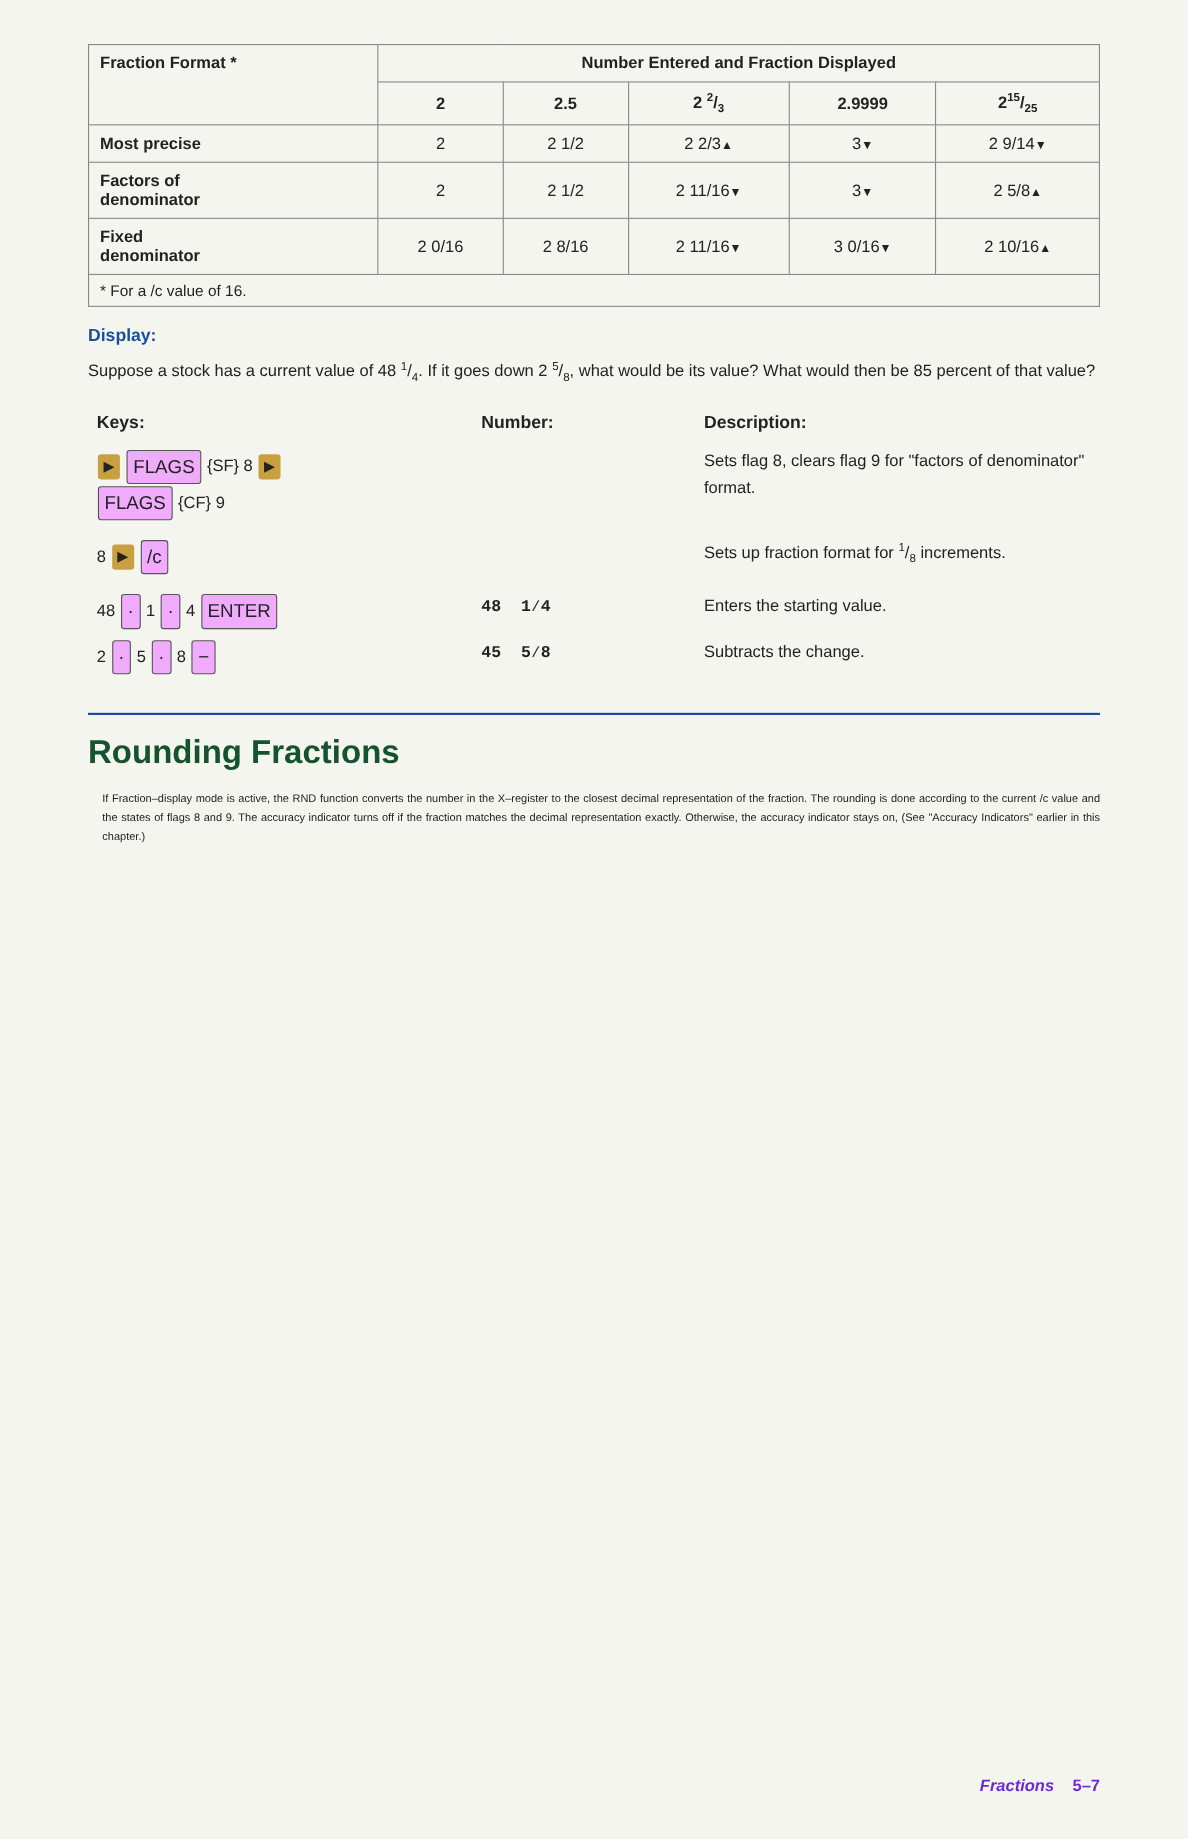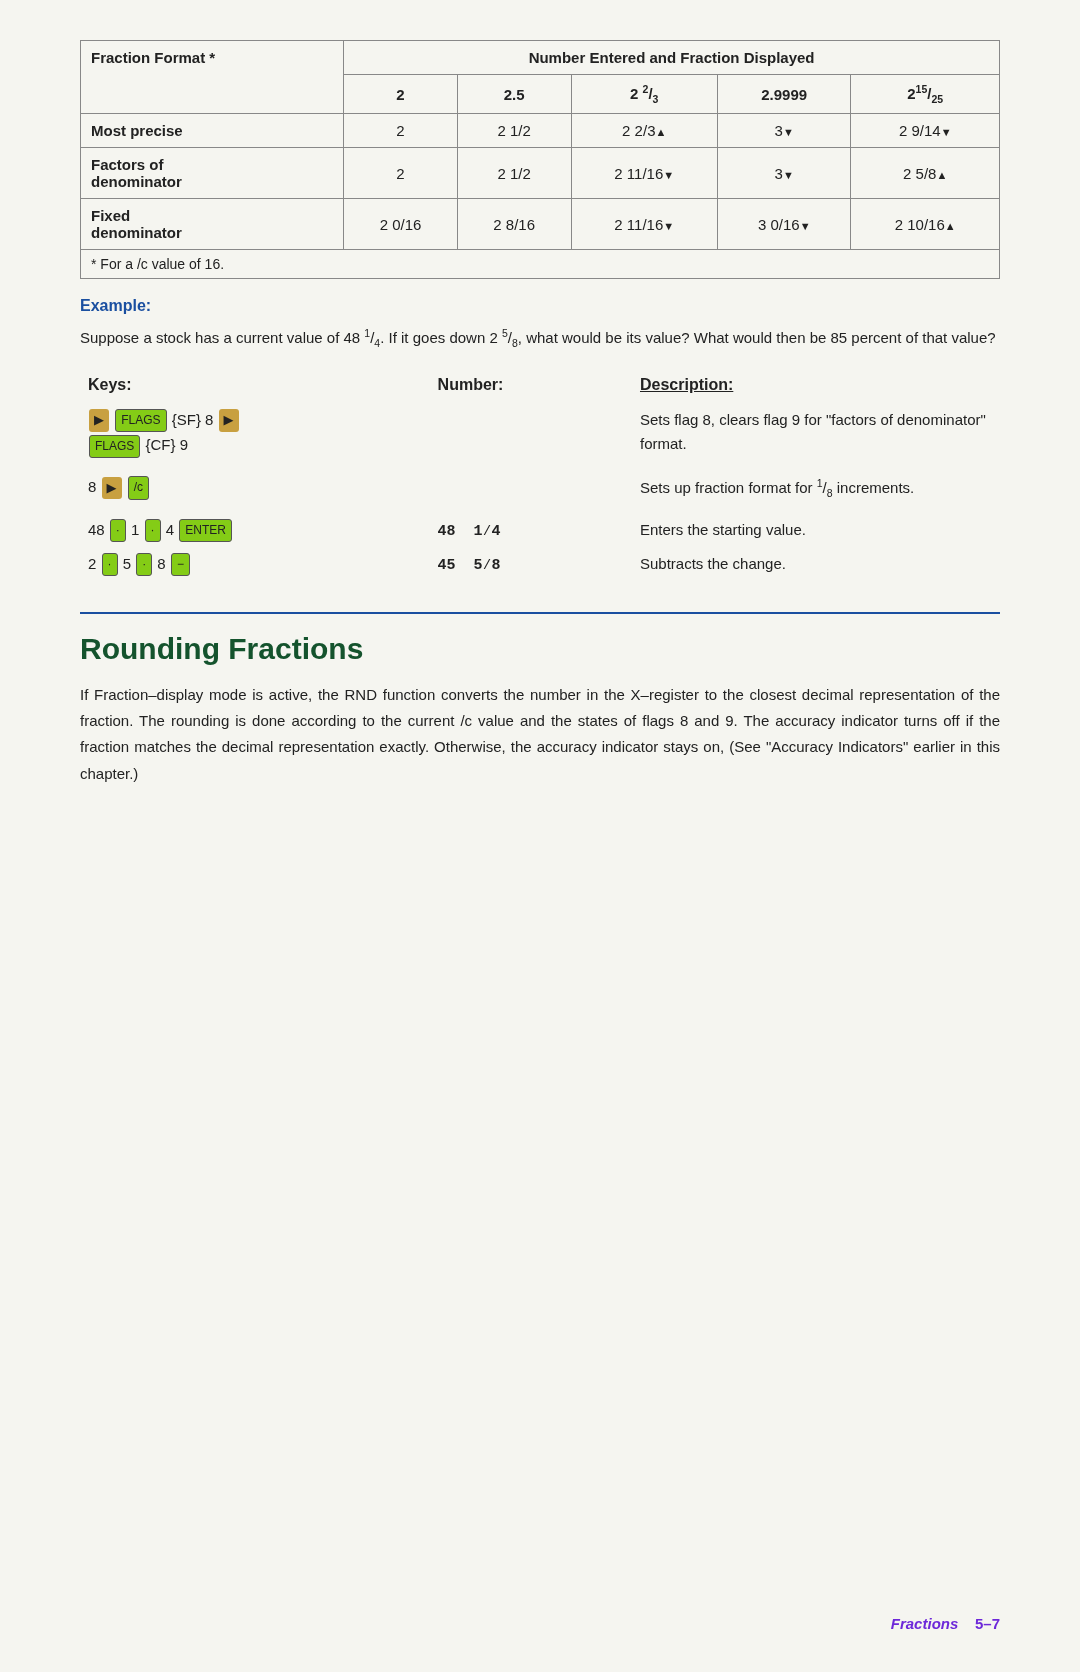--- a/index.html
+++ b/index.html
@@ -81,30 +81,30 @@
       vertical-align: top;
     }
     .kdd-table td {
       vertical-align: top;
       padding: 4px 8px;
       font-size: 15px;
       line-height: 1.6;
     }
     .kdd-table .col-keys { width: 38%; }
     .kdd-table .col-display { width: 22%; }
-    .kdd-table .col-desc { width: 40%; text-decoration: underline; }
+    .kdd-table .col-desc { width: 40%; }
 
     
     .key {
       display: inline-block;
       border: 1.5px solid #555;
       border-radius: 3px;
       padding: 1px 5px;
-      font-size: 12px;
-      background: #84cc16;
+      font-size: 17px;
+      background: #f0abfc;
       font-family: Arial, sans-serif;
       vertical-align: middle;
       margin: 1px 1px;
     }
     .key-shift {
       background: #c8a040;
       border-color: #8a6010;
       border-radius: 3px;
       padding: 1px 5px;
       font-size: 13px;
@@ -126,23 +126,24 @@
       border-top: 2.5px solid #1a4fa0;
       margin: 30px 0 18px 0;
     }
     .section-title {
       font-size: 30px;
       font-weight: bold;
       margin-bottom: 16px;
       color: #14532d;
     }
     .section-body {
-      font-size: 15px;
+      font-size: 10px;
       line-height: 1.75;
       text-align: justify;
+      margin-left: 13px;
     }
 
     
     .page-footer {
       position: absolute;
       bottom: 40px;
       right: 80px;
       font-size: 15px;
       font-weight: bold;
       color: #6d28d9;
@@ -193,21 +194,21 @@
       <td>3 0/16<span style="font-size:11px">▼</span></td>
       <td>2 10/16<span style="font-size:11px">▲</span></td>
     </tr>
     <tr class="footnote-row">
       <td colspan="6">* For a /c value of 16.</td>
     </tr>
   </tbody>
 </table>
 
 <div style="margin-bottom:18px;">
-  <div class="example-label">Example:</div>
+  <div class="example-label">Display:</div>
   <div class="example-text">
     Suppose a stock has a current value of 48 <sup>1</sup>/<sub>4</sub>. If it goes down 2 <sup>5</sup>/<sub>8</sub>, what would be its value? What would then be 85 percent of that value?
   </div>
 </div>
 
 <table class="kdd-table">
   <thead>
     <tr>
       <th class="col-keys">Keys:</th>
       <th class="col-display">Number:</th>

